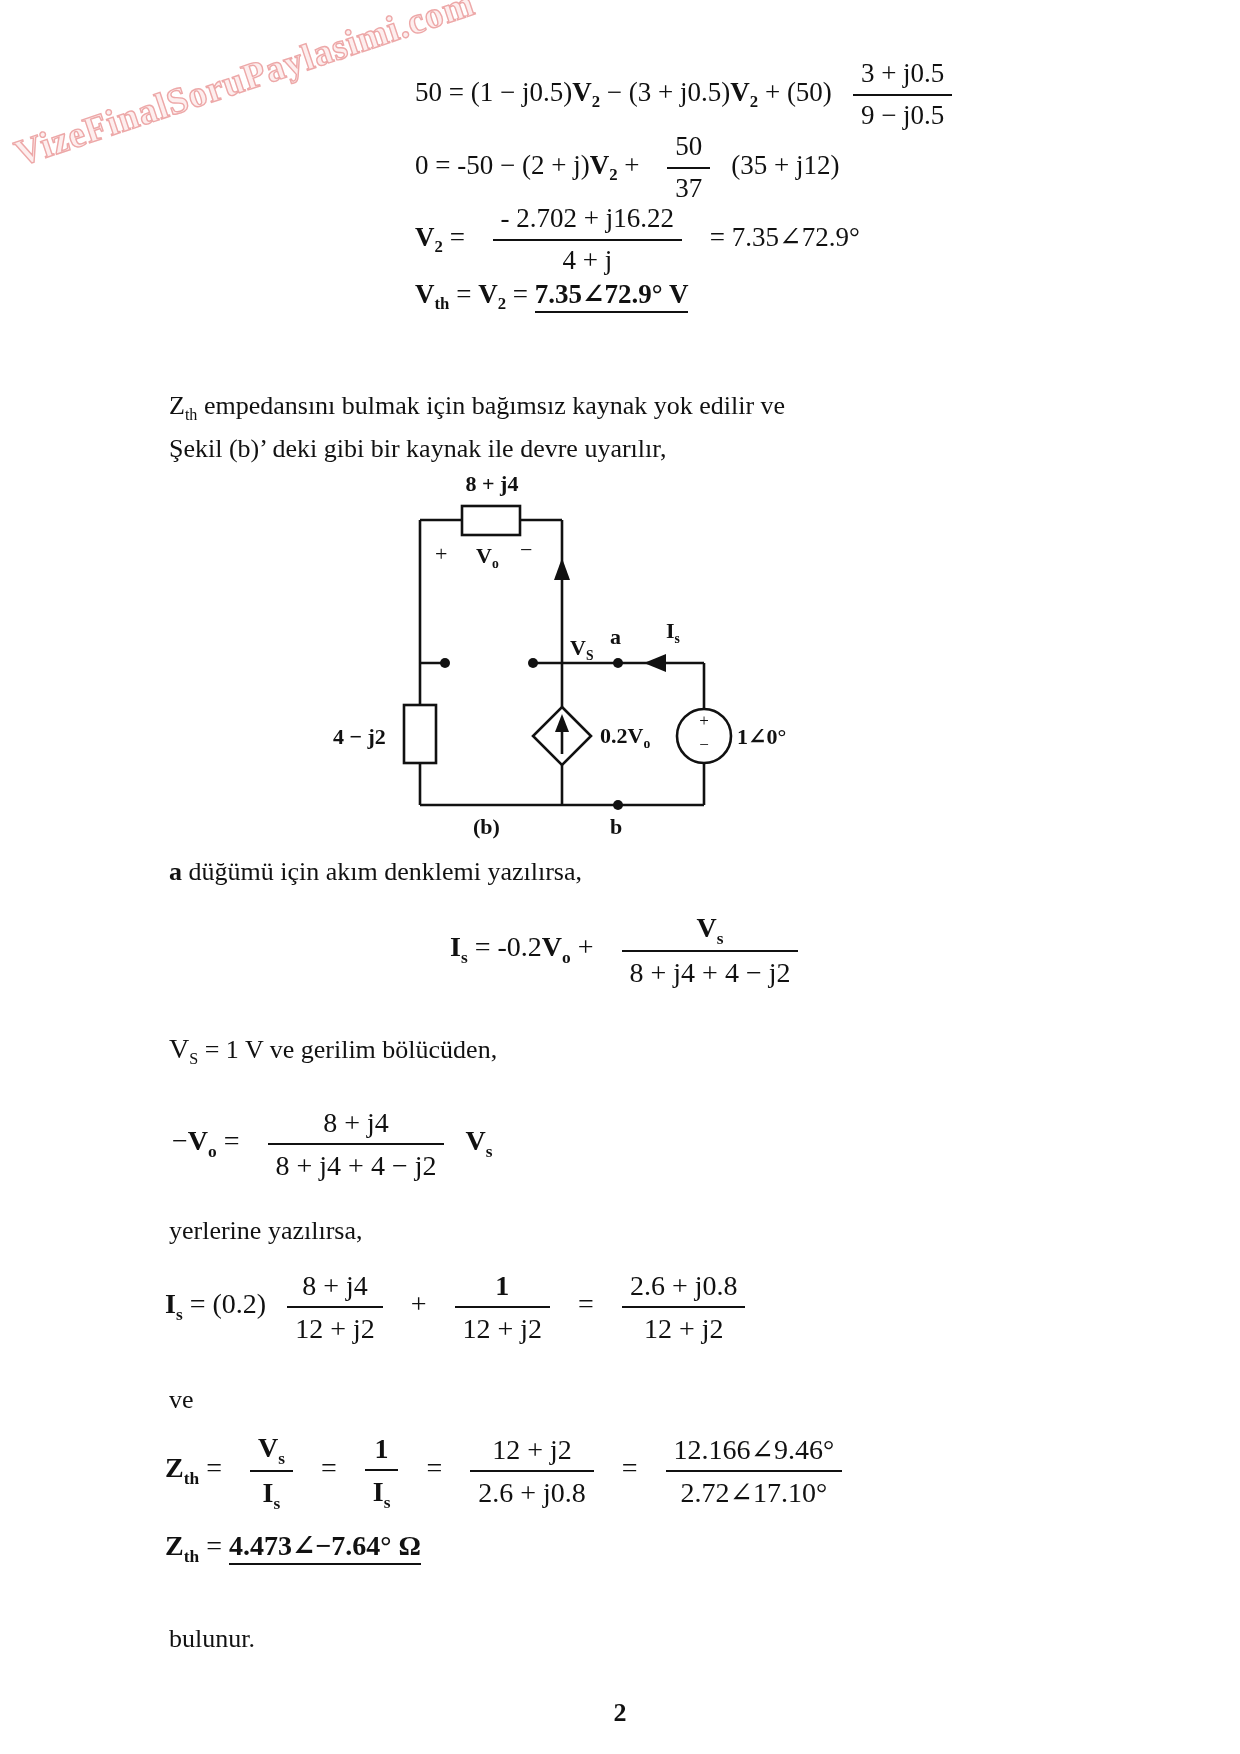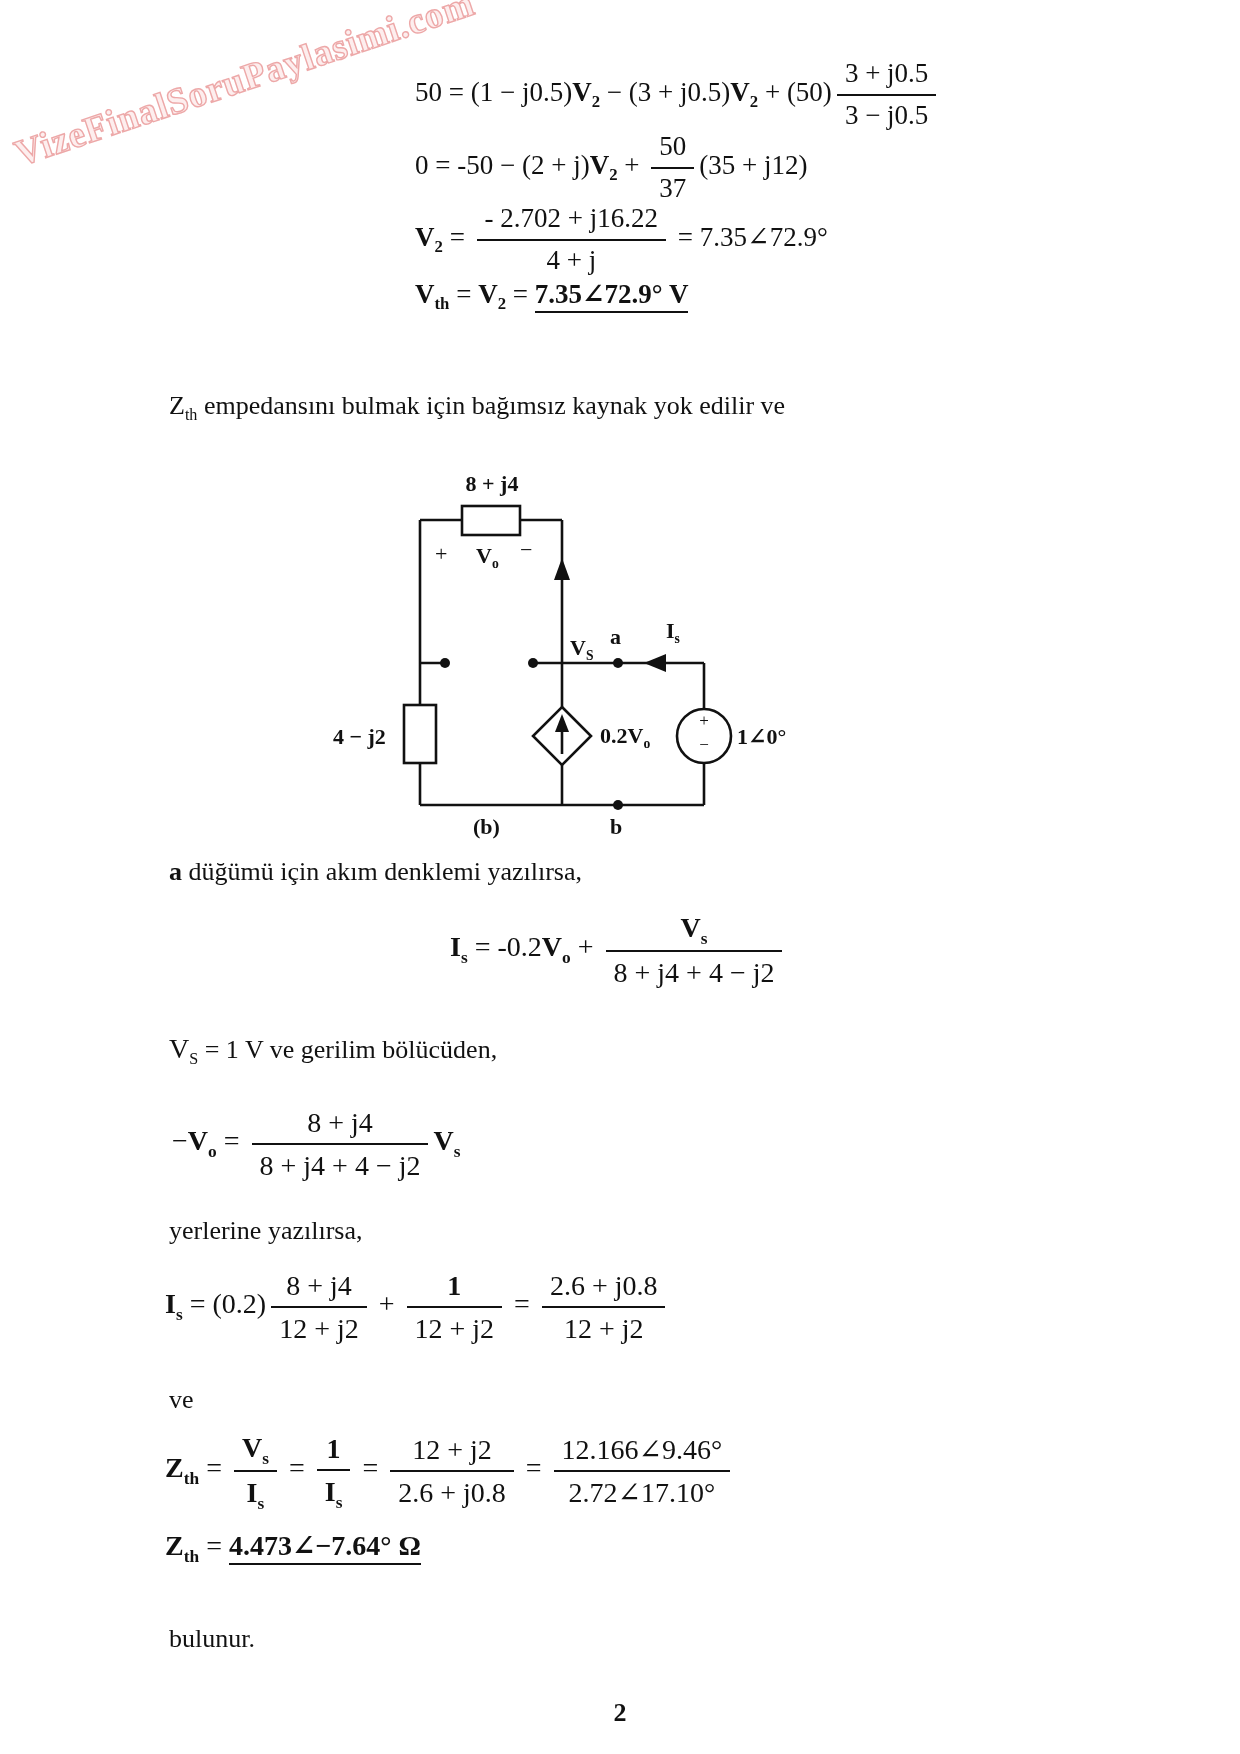--- a/index.html
+++ b/index.html
@@ -12,57 +12,60 @@
     position:absolute; left:16px; top:133px; white-space:nowrap;
     transform:rotate(-18.5deg); transform-origin:left center;
     font-size:37px; font-weight:bold; letter-spacing:1px;
     color:#fdeeee; -webkit-text-stroke:1.4px #eda8a8;
   }
   .eq { position:absolute; white-space:nowrap; font-size:27px; line-height:1.25; }
   .eq-lg { font-size:28px; }
   .sym { font-weight:bold; }
   sub { font-size:0.62em; line-height:1; }
   sub.b { font-weight:bold; }
-  .frac { display:inline-block; vertical-align:middle; text-align:center; margin:0 5px; }
+  .frac { display:inline-block; vertical-align:middle; text-align:center; margin:0 21px; }
   .frac .num { display:block; border-bottom:2.5px solid #111; padding:0 8px 3px; }
   .frac .den { display:block; padding:3px 8px 0; }
   .result { font-weight:bold; border-bottom:2.8px solid #111; padding-bottom:2px;margin-top:10px; }
   .para { position:absolute; font-size:26px; white-space:nowrap;margin-left:24px; }
   .bold { font-weight:bold; }
   .circ-label { position:absolute; font-size:22px; font-weight:bold; white-space:nowrap; }
   .circ-sign { position:absolute; font-size:17px; font-weight:normal; width:18px; text-align:center; }
   .svg-wrap { position:absolute; left:330px; top:470px; width:480px; height:380px; }
   .pageno { position:absolute; left:0; right:0; top:1698px; text-align:center;
             font-size:26px; font-weight:bold; }
 </style>
 </head>
 <body>
 
 <div class="page">
 
   <div class="watermark">VizeFinalSoruPaylasimi.com</div>
 
   <div class="eq" style="left:415px; top:57px;">
-    <span>50 = (1 − j0.5)</span><span class="sym">V</span><sub class="b">2</sub><span> − (3 + j0.5)</span><span class="sym">V</span><sub class="b">2</sub><span> + (50)</span><span class="frac"><span class="num">3 + j0.5</span><span class="den">3 − j0.5</span></span>
+    <span>50 = (1 − j0.5)</span><span class="sym">V</span><sub class="b">2</sub><span> − (3 + j0.5)</span><span class="sym">V</span><sub class="b">2</sub><span> + (50)</span><span class="frac"><span class="num">3 + j0.5</span><span class="den">9 − j0.5</span></span>
   </div>
 
   <div class="eq" style="left:415px; top:130px;">
     <span>0 = -50 − (2 + j)</span><span class="sym">V</span><sub class="b">2</sub><span> + </span><span class="frac"><span class="num">50</span><span class="den">37</span></span><span>(35 + j12)</span>
   </div>
 
   <div class="eq" style="left:415px; top:202px;">
     <span class="sym">V</span><sub class="b">2</sub><span> = </span><span class="frac"><span class="num">- 2.702 + j16.22</span><span class="den">4 + j</span></span><span> = 7.35∠72.9°</span>
   </div>
 
   <div class="eq" style="left:415px; top:278px;">
     <span class="sym">V</span><sub class="b">th</sub><span> = </span><span class="sym">V</span><sub class="b">2</sub><span> = </span><span class="result">7.35∠72.9° V</span>
   </div>
 
   <div class="para" style="left:145px; top:391px;">
     <span>Z</span><sub>th</sub><span> empedansını bulmak için bağımsız kaynak yok edilir ve</span>
+  </div>
+  <div class="para" style="left:145px; top:434px;">
+    <span>Şekil (b)’ deki gibi bir kaynak ile devre uyarılır,</span>
   </div>
 
   <div class="svg-wrap">
     <svg width="480" height="380" viewBox="0 0 480 380">
       <g>
         <path d="M90 50 H232 M90 50 V335 M232 50 V335 M90 335 H374 M374 335 V293 M374 193 V239 M203 193 H374 M90 193 H112" stroke="#111" stroke-width="2.6" fill="none"></path>
       </g>
       <g>
         <rect x="132" y="36" width="58" height="29" fill="#ffffff" stroke="#111" stroke-width="2.6"></rect>
       </g>

